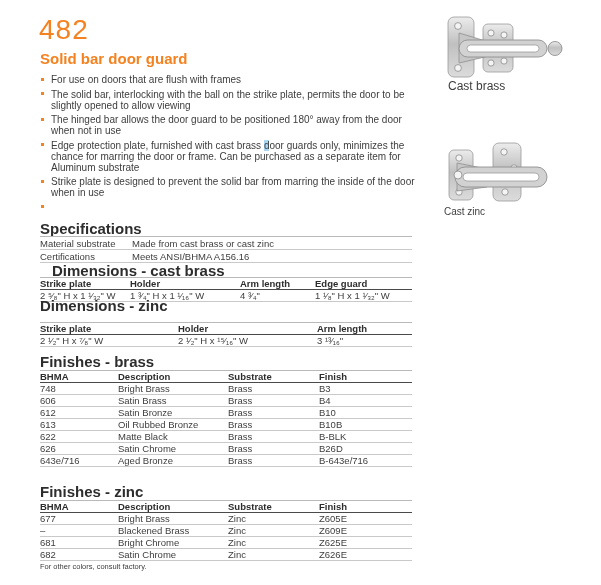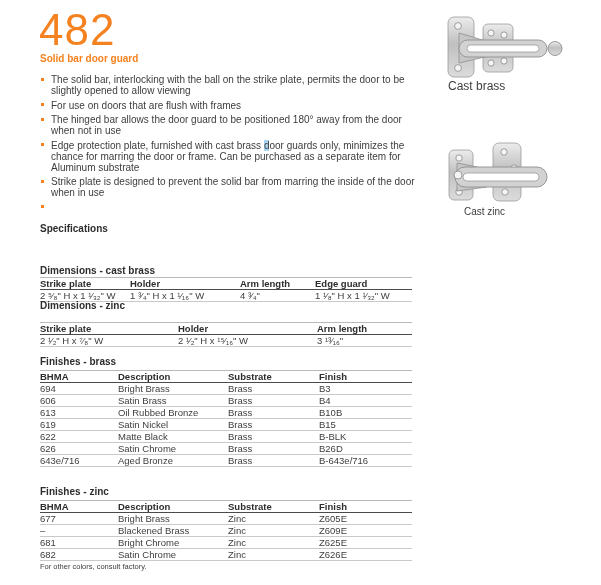--- a/index.html
+++ b/index.html
@@ -1,61 +1,61 @@
 <!DOCTYPE html>
 <html><head>
 <meta charset="utf-8">
 <style>
   html,body{margin:0;padding:0;background:#ffffff;}
   body{width:601px;height:585px;font-family:"Liberation Sans",sans-serif;color:#3d3d3d;}
   .page{position:relative;width:601px;height:585px;background:#fff;overflow:hidden;}
 
-  .model{position:absolute;left:39px;top:10px;margin:0;font-size:44px;line-height:40px;
+  .model{position:absolute;left:39px;top:10px;margin:0;font-size:28px;line-height:40px;
          font-weight:400;color:#f58220;letter-spacing:1px;}
-  .subtitle{position:absolute;left:40px;top:52px;margin:0;font-size:10px;line-height:13px;
+  .subtitle{position:absolute;left:40px;top:52px;margin:0;font-size:15px;line-height:13px;
             font-weight:bold;color:#f58220;}
 
   .features{position:absolute;left:40px;top:74px;width:378px;margin:0;padding:0;list-style:none;}
   .features li{position:relative;padding-left:11px;margin:0 0 3.5px 0;font-size:10px;line-height:11px;}
   .blt{position:absolute;left:1px;top:3.5px;width:3px;height:3px;background:#f58220;display:block;}
   .hl{background:#abd6f2;}
 
-  .sec-h{position:absolute;left:40px;margin:0;font-size:10px;line-height:12px;font-weight:bold;color:#2d2d2d;}
-  #h-spec{top:223px;} #h-dimb{top:265px;} #h-dimz{top:300px;} #h-finb{top:356px;} #h-finz{top:486px;text-align:right;}
+  .sec-h{position:absolute;left:40px;margin:0;font-size:15px;line-height:12px;font-weight:bold;color:#2d2d2d;}
+  #h-spec{top:223px;} #h-dimb{top:265px;margin-left:12px;} #h-dimz{top:300px;} #h-finb{top:356px;} #h-finz{top:486px;text-align:right;}
 
   .tbl{position:absolute;left:40px;width:372px;border-collapse:collapse;table-layout:fixed;
        font-size:9.5px;color:#3d3d3d;border-top:1px solid #b9b9b9;}
   .tbl th,.tbl td{padding:0;text-align:left;vertical-align:middle;white-space:nowrap;overflow:hidden;}
   .tbl th{font-weight:bold;color:#2d2d2d;border-bottom:1.5px solid #4a4a4a;margin-left:44px;}
   .tbl td{border-bottom:1px solid #c9c9c9;}
 
   #spec-table{top:236px;} #spec-table td{height:12px;}
   #dimb-table{top:277px;} #dimb-table th{height:11px;} #dimb-table td{height:11px;}
   #dimz-table{top:322px;} #dimz-table th{height:10px;} #dimz-table td{height:11px;}
   #finb-table{top:370px;} #finb-table th{height:10px;} #finb-table td{height:9.8px;}
   #finz-table{top:500px;} #finz-table th{height:10px;} #finz-table td{height:10.3px;}
 
   .footnote{position:absolute;left:40px;top:562px;font-size:7.5px;line-height:9px;color:#3d3d3d;}
 
   .fig1{position:absolute;left:447px;top:14px;}
   .cap1{position:absolute;left:448px;top:81px;font-size:12px;line-height:11px;}
   .fig2{position:absolute;left:447px;top:139px;}
-  .cap2{position:absolute;left:464px;top:206px;font-size:10px;line-height:11px;}
+  .cap2{position:absolute;left:444px;top:206px;font-size:10px;line-height:11px;}
 </style>
 </head>
 <body>
 
 <div class="page">
 
   <h1 class="model">482</h1>
   <h2 class="subtitle">Solid bar door guard</h2>
 
   <ul class="features">
+    <li><span class="blt"></span><span>For use on doors that are flush with frames</span></li>
     <li><span class="blt"></span><span>The solid bar, interlocking with the ball on the strike plate, permits the door to be slightly opened to allow viewing</span></li>
-    <li><span class="blt"></span><span>For use on doors that are flush with frames</span></li>
     <li><span class="blt"></span><span>The hinged bar allows the door guard to be positioned 180° away from the door when not in use</span></li>
     <li><span class="blt"></span><span><span>Edge protection plate, furnished with cast brass </span><span class="hl">d</span><span>oor guards only, minimizes the chance for marring the door or frame. Can be purchased as a separate item for Aluminum substrate</span></span></li>
     <li><span class="blt"></span><span>Strike plate is designed to prevent the solid bar from marring the inside of the door when in use</span></li>
     <li><span class="blt"></span></li>
   </ul>
 
   <div class="fig1">
     <svg width="118" height="66" viewBox="0 0 118 66" aria-hidden="true">
       <defs>
         <linearGradient id="m1" x1="0" y1="0" x2="0" y2="1">
@@ -98,20 +98,36 @@
       <circle cx="12" cy="53" r="3.2" fill="#f4f4f4" stroke="#8a8a8a" stroke-width="0.8"></circle>
       <path d="M10 24 L40 30 L40 48 L10 52 Z" fill="#c6c6c6" stroke="#8f8f8f" stroke-width="0.8"></path>
       <rect x="8" y="28" width="92" height="20" rx="10" fill="#d2d2d2" stroke="#8f8f8f" stroke-width="0.9"></rect>
       <rect x="16" y="34" width="76" height="8" rx="4" fill="#ffffff" stroke="#9a9a9a" stroke-width="0.8"></rect>
       <circle cx="11" cy="36" r="4" fill="#f4f4f4" stroke="#8a8a8a" stroke-width="0.8"></circle>
     </svg>
   </div>
   <div class="cap2">Cast zinc</div>
 
   <h3 class="sec-h" id="h-spec">Specifications</h3>
+  <table class="tbl" id="spec-table">
+    <colgroup>
+        <col style="width:92px">
+        <col>
+      </colgroup>
+    <tbody>
+      <tr>
+        <td>Material substrate</td>
+        <td>Made from cast brass or cast zinc</td>
+      </tr>
+      <tr>
+        <td>Certifications</td>
+        <td>Meets ANSI/BHMA A156.16</td>
+      </tr>
+    </tbody>
+  </table>
 
   <h3 class="sec-h" id="h-dimb">Dimensions - cast brass</h3>
   <table class="tbl" id="dimb-table">
     <colgroup>
         <col style="width:90px">
         <col style="width:110px">
         <col style="width:75px">
         <col>
       </colgroup>
     <thead>
@@ -166,42 +182,42 @@
     <thead>
       <tr>
         <th>BHMA</th>
         <th>Description</th>
         <th>Substrate</th>
         <th>Finish</th>
       </tr>
     </thead>
     <tbody>
       <tr>
-          <td>694</td>
+          <td>748</td>
           <td>Bright Brass</td>
           <td>Brass</td>
           <td>B3</td>
         </tr>
       <tr>
           <td>606</td>
           <td>Satin Brass</td>
           <td>Brass</td>
           <td>B4</td>
         </tr>
       <tr>
+          <td>612</td>
+          <td>Satin Bronze</td>
+          <td>Brass</td>
+          <td>B10</td>
+        </tr>
+      <tr>
           <td>613</td>
           <td>Oil Rubbed Bronze</td>
           <td>Brass</td>
           <td>B10B</td>
-        </tr>
-      <tr>
-          <td>619</td>
-          <td>Satin Nickel</td>
-          <td>Brass</td>
-          <td>B15</td>
         </tr>
       <tr>
           <td>622</td>
           <td>Matte Black</td>
           <td>Brass</td>
           <td>B-BLK</td>
         </tr>
       <tr>
           <td>626</td>
           <td>Satin Chrome</td>

